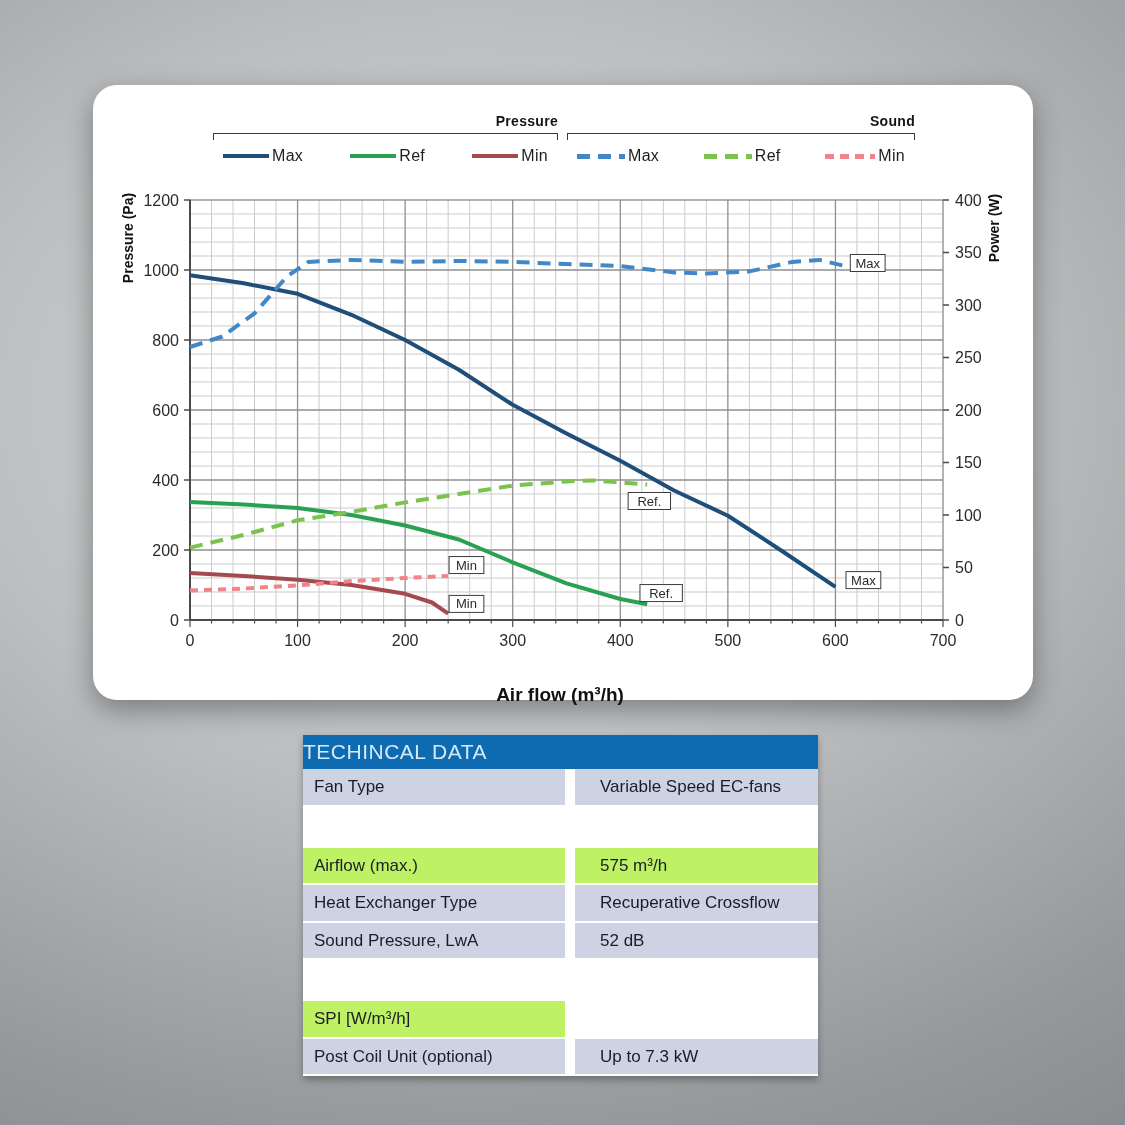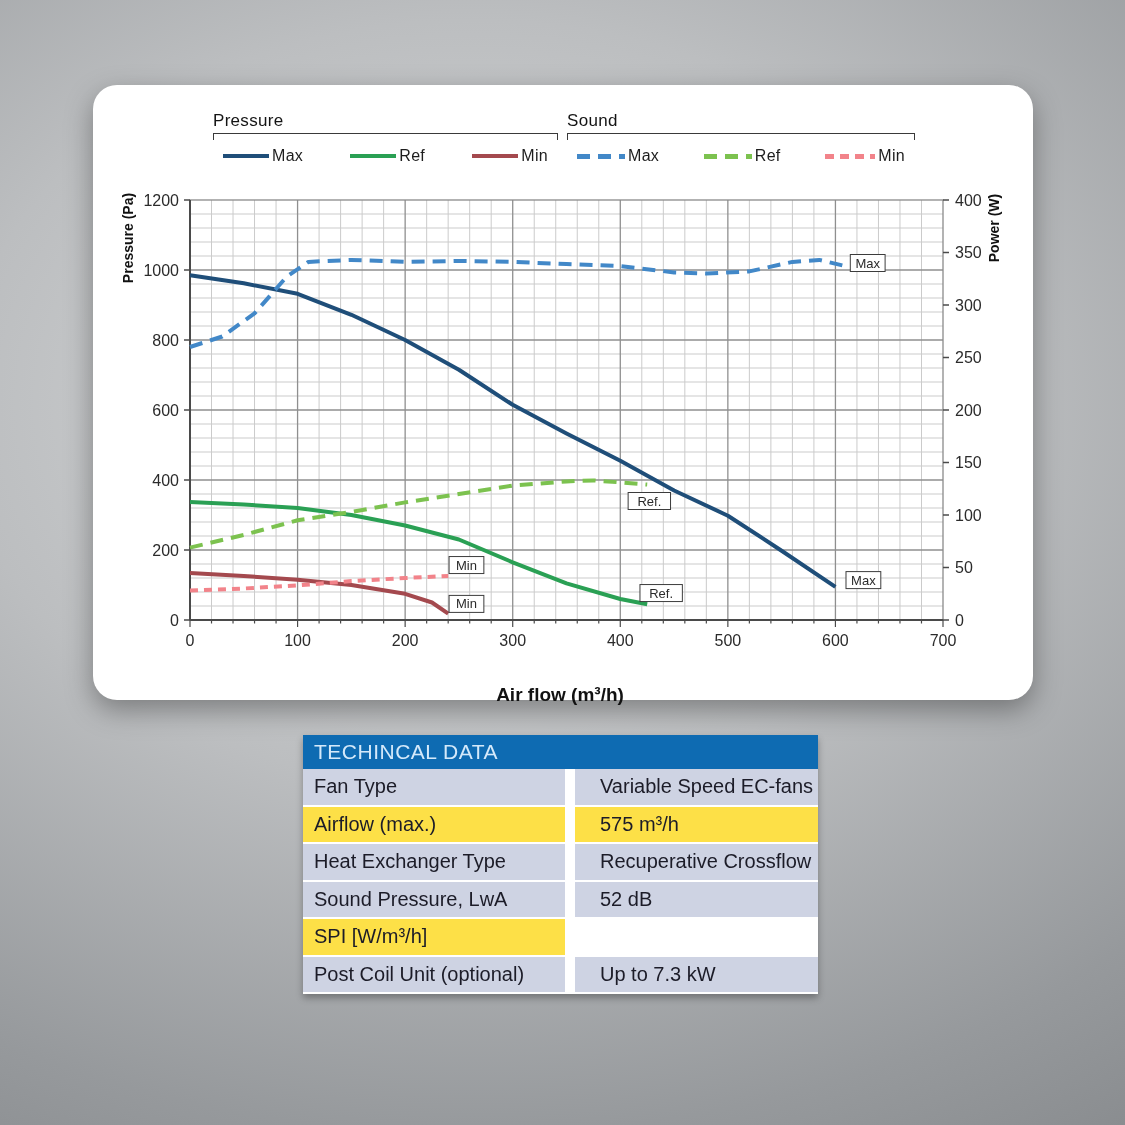--- a/index.html
+++ b/index.html
@@ -11,47 +11,47 @@
   .stage{position:relative;width:1125px;height:1125px;}
   
   .card{
     position:absolute;left:93px;top:85px;width:940px;height:615px;
     background:#ffffff;border-radius:24px;
     box-shadow:0 10px 28px rgba(0,0,0,0.35);
   }
   .legend-group{position:absolute;top:26px;}
   .lg-pressure{left:120px;width:345px;}
   .lg-power{left:474px;width:348px;}
-  .legend-title{text-align:left;font-size:17px;font-weight:400;color:#141414;height:20px;line-height:20px;letter-spacing:0.3px;}
+  .legend-title{text-align:right;font-size:14px;font-weight:700;color:#141414;height:20px;line-height:20px;letter-spacing:0.3px;}
   .bracket{height:6px;margin-top:2px;border-top:1.5px solid #3a3a3a;border-left:1.5px solid #3a3a3a;border-right:1.5px solid #3a3a3a;}
   .legend-items{display:flex;justify-content:space-between;margin-top:7px;padding:0 10px;}
   .legend-item{display:flex;align-items:center;}
   .legend-sample{display:inline-block;margin-right:3px;}
   .legend-label{font-size:16px;color:#1d1d1d;letter-spacing:0.3px;}
   .axis-title{position:absolute;font-weight:bold;color:#111;white-space:nowrap;}
   .axis-title-left{left:35px;top:153px;font-size:14px;transform:translate(-50%,-50%) rotate(-90deg);}
   .axis-title-right{left:901px;top:143px;font-size:14px;transform:translate(-50%,-50%) rotate(-90deg);}
   .axis-title-x{left:467px;top:610px;font-size:19px;transform:translate(-50%,-50%);}
   svg text{font-family:"Liberation Sans", sans-serif;}
   
   .tdata{
     position:absolute;left:303px;top:735px;width:515px;background:#ffffff;
     box-shadow:0 4px 7px rgba(0,0,0,0.3);
   }
   .tdata-header{
     height:34px;line-height:34px;background:#0e6bb2;color:#d4e9fa;
-    font-size:21px;padding-left:11px;letter-spacing:0.5px;
+    font-size:21px;letter-spacing:0.5px;
   }
   .t-row{display:grid;grid-template-columns:262px 10px 243px;border-bottom:2px solid #ffffff;}
-  .t-cell{height:35.5px;line-height:35.5px;font-size:20px;color:#1c1c28;white-space:nowrap;overflow:hidden;}
+  .t-cell{height:35.5px;line-height:35.5px;font-size:17px;color:#1c1c28;white-space:nowrap;overflow:hidden;}
   .t-label{padding-left:11px;}
   .t-gap{background:#ffffff;}
   .t-value{padding-left:25px;}
   .row-dark .t-cell:not(.t-gap){background:#ced3e3;}
-  .row-light .t-cell:not(.t-gap){background:#fde047;}
+  .row-light .t-cell:not(.t-gap){background:#bef264;margin-top:41px;}
 </style>
 </head>
 <body>
 
 <div class="stage">
 
   <div class="card">
 
     <div class="legend-group lg-pressure">
       <div class="legend-title">Pressure</div>

